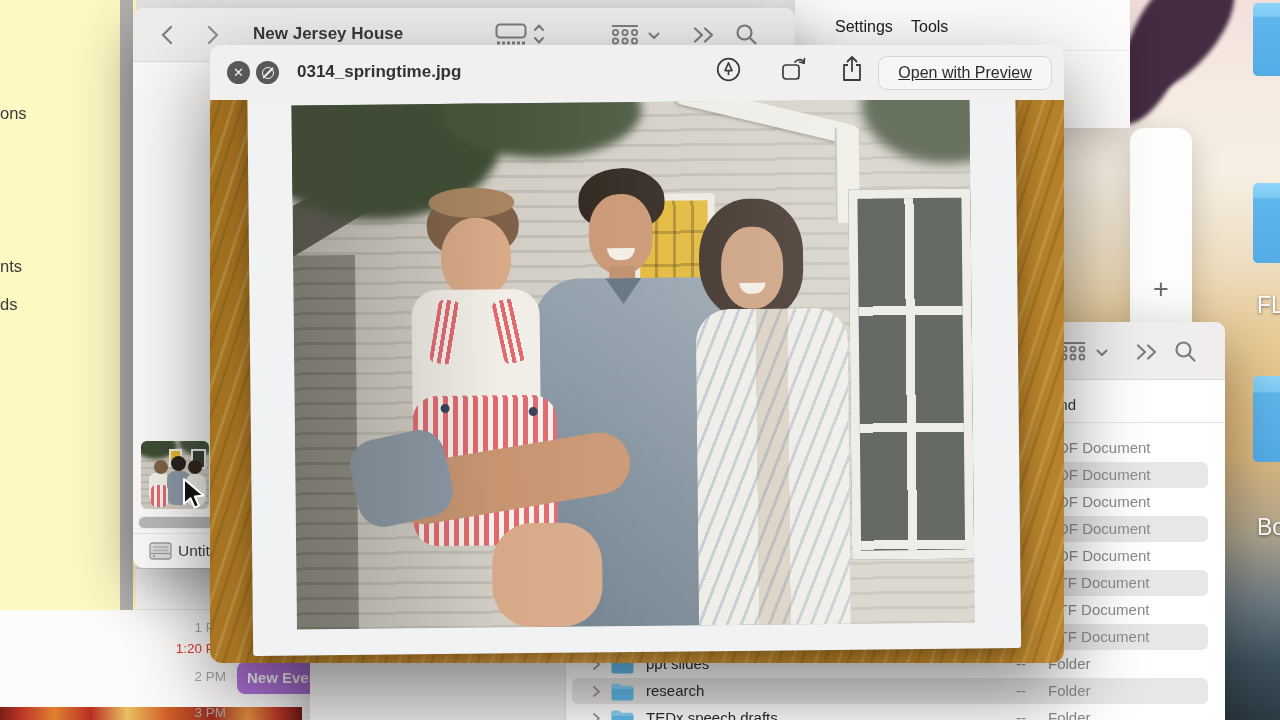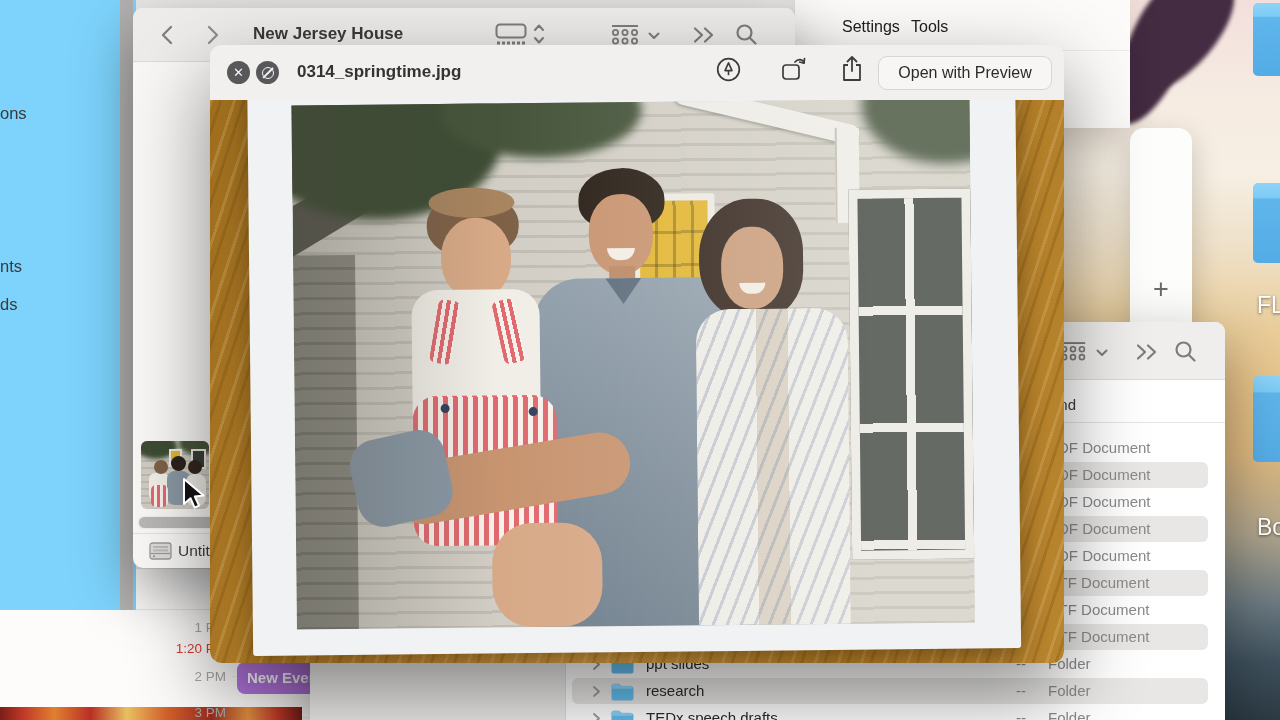--- a/index.html
+++ b/index.html
@@ -14,21 +14,21 @@
   #wallpaper { left:1000px; top:0; width:280px; height:720px;
     background:linear-gradient(180deg,#F2DFDC 0%,#F6ECE2 14%,#F6EFE3 24%,#EFE1C9 34%,
       #E9CD9A 46%,#E5C085 55%,#DDB87E 63%,#AFA48C 74%,#6A7880 84%,#3E505C 92%,#2C3A44 100%); }
   .plant { position:absolute; background:#442C42; filter:blur(2px); }
   .desk-folder { position:absolute; width:42px; border-radius:5px 0 0 5px;
     background:linear-gradient(180deg,#8ED4F8 0%,#7CCBF5 18%,#5FB6EC 20%,#54ACE6 100%); }
   .desk-label { position:absolute; color:#fff; font-size:23px; font-weight:400;
     text-shadow:0 1px 3px rgba(0,0,0,.55); white-space:nowrap; }
 
   
-  #left-panel { left:0; top:0; width:136px; height:610px; background:#7dd3fc; }
+  #left-panel { left:0; top:0; width:136px; height:610px; background:#fef9c3; }
   #left-panel .frag { position:absolute; left:0; color:#3A3A3A; font-size:16.5px; }
   #left-strip { left:120px; top:0; width:13px; height:610px; background:#B2B1AF; }
 
   
   #calendar { left:0; top:568px; width:580px; height:152px; background:#FDFCFB; border-top:1px solid #E3E2E0; }
   #calendar .subwin-line { position:absolute; left:0; top:40px; width:350px; height:1px; background:#E7E6E4; }
   .cal-time { position:absolute; left:150px; width:76px; text-align:right;
     font-size:13.5px; color:#A8A7A5; }
   .cal-time.now { color:#E0382E; }
   .cal-line { position:absolute; left:232px; width:348px; height:1px; background:#EDECEA; }
@@ -86,21 +86,21 @@
   
   #quicklook { left:210px; top:45px; width:854px; height:618px; border-radius:12px;
     box-shadow:0 30px 80px rgba(0,0,0,.45); background:#F1F0EE; }
   #ql-bar { position:absolute; left:0; top:0; width:854px; height:55px; background:#F1F0EE; border-radius:12px 12px 0 0; }
   .ql-btn { position:absolute; top:16px; width:23px; height:23px; border-radius:50%; background:#58585A; }
   .ql-btn .x { position:absolute; left:0; top:4px; width:23px; text-align:center; color:#F3F3F3; font-size:13px; font-weight:700; line-height:15px; }
   .ql-btn .ring { position:absolute; left:5.5px; top:5.5px; width:12px; height:12px; border:1.7px solid #F3F3F3; border-radius:50%; }
   .ql-btn .slash { position:absolute; left:4.5px; top:10.7px; width:14px; height:1.7px; background:#F3F3F3; transform:rotate(-45deg); }
   #ql-title { position:absolute; left:87px; top:17px; font-size:17px; font-weight:700; color:#333; white-space:nowrap; }
   #ql-open { position:absolute; left:668px; top:11px; width:174px; height:34px; border-radius:9px;
-    background:#F7F6F4; border:1px solid #D7D6D4; font-size:16px; color:#2B2B2B; text-align:center; line-height:32px; }
+    background:#F7F6F4; border:1px solid #D7D6D4; font-size:16px; color:#2B2B2B; text-align:center; line-height:32px;text-decoration:underline; }
   #ql-content { position:absolute; left:0; top:55px; width:854px; height:563px; overflow:hidden;
     border-radius:0 0 12px 12px;
     background:linear-gradient(100deg,#9E6E1E,#B8832D 30%,#C4913C 50%,#AD7A24 75%,#B9842E); }
   #wood-grain { position:absolute; inset:0;
     background:repeating-linear-gradient(108deg,rgba(255,235,190,.16) 0 3px,rgba(0,0,0,0) 3px 9px,rgba(92,60,8,.2) 9px 12px,rgba(0,0,0,0) 12px 22px); }
   #polaroid { position:absolute; left:40px; top:-55px; width:768px; height:607px; background:#F1F2F4;
     border-radius:3px; transform:rotate(-0.6deg); box-shadow:0 10px 26px rgba(40,25,5,.45); }
   #photo { position:absolute; left:44px; right:46px; top:57px; bottom:26px; overflow:hidden;
     background:repeating-linear-gradient(180deg,#D2CEC5 0 12px,#C0BCB3 12px 15px); }
   #photo .shade { position:absolute; inset:0;
@@ -140,21 +140,21 @@
     </div>
 
   <div id="left-panel" class="abs">
       <span class="frag" style="top: 104px;">ons</span>
       <span class="frag" style="top: 257px;">nts</span>
       <span class="frag" style="top: 295px;">ds</span>
     </div>
   <div id="left-strip" class="abs"></div>
 
   <div id="menu-win" class="abs">
-    <div class="mi" style="left:47px;">Settings</div>
+    <div class="mi" style="left:40px;">Settings</div>
     <div class="mi" style="left:116px;">Tools</div>
     <div class="faint"></div>
   </div>
 
   <div id="widget" class="abs">
     <div class="plus">+</div>
     <div class="day" style="color: rgb(67, 151, 227);">7</div>
   </div>
 
   <div id="finder1" class="win">

